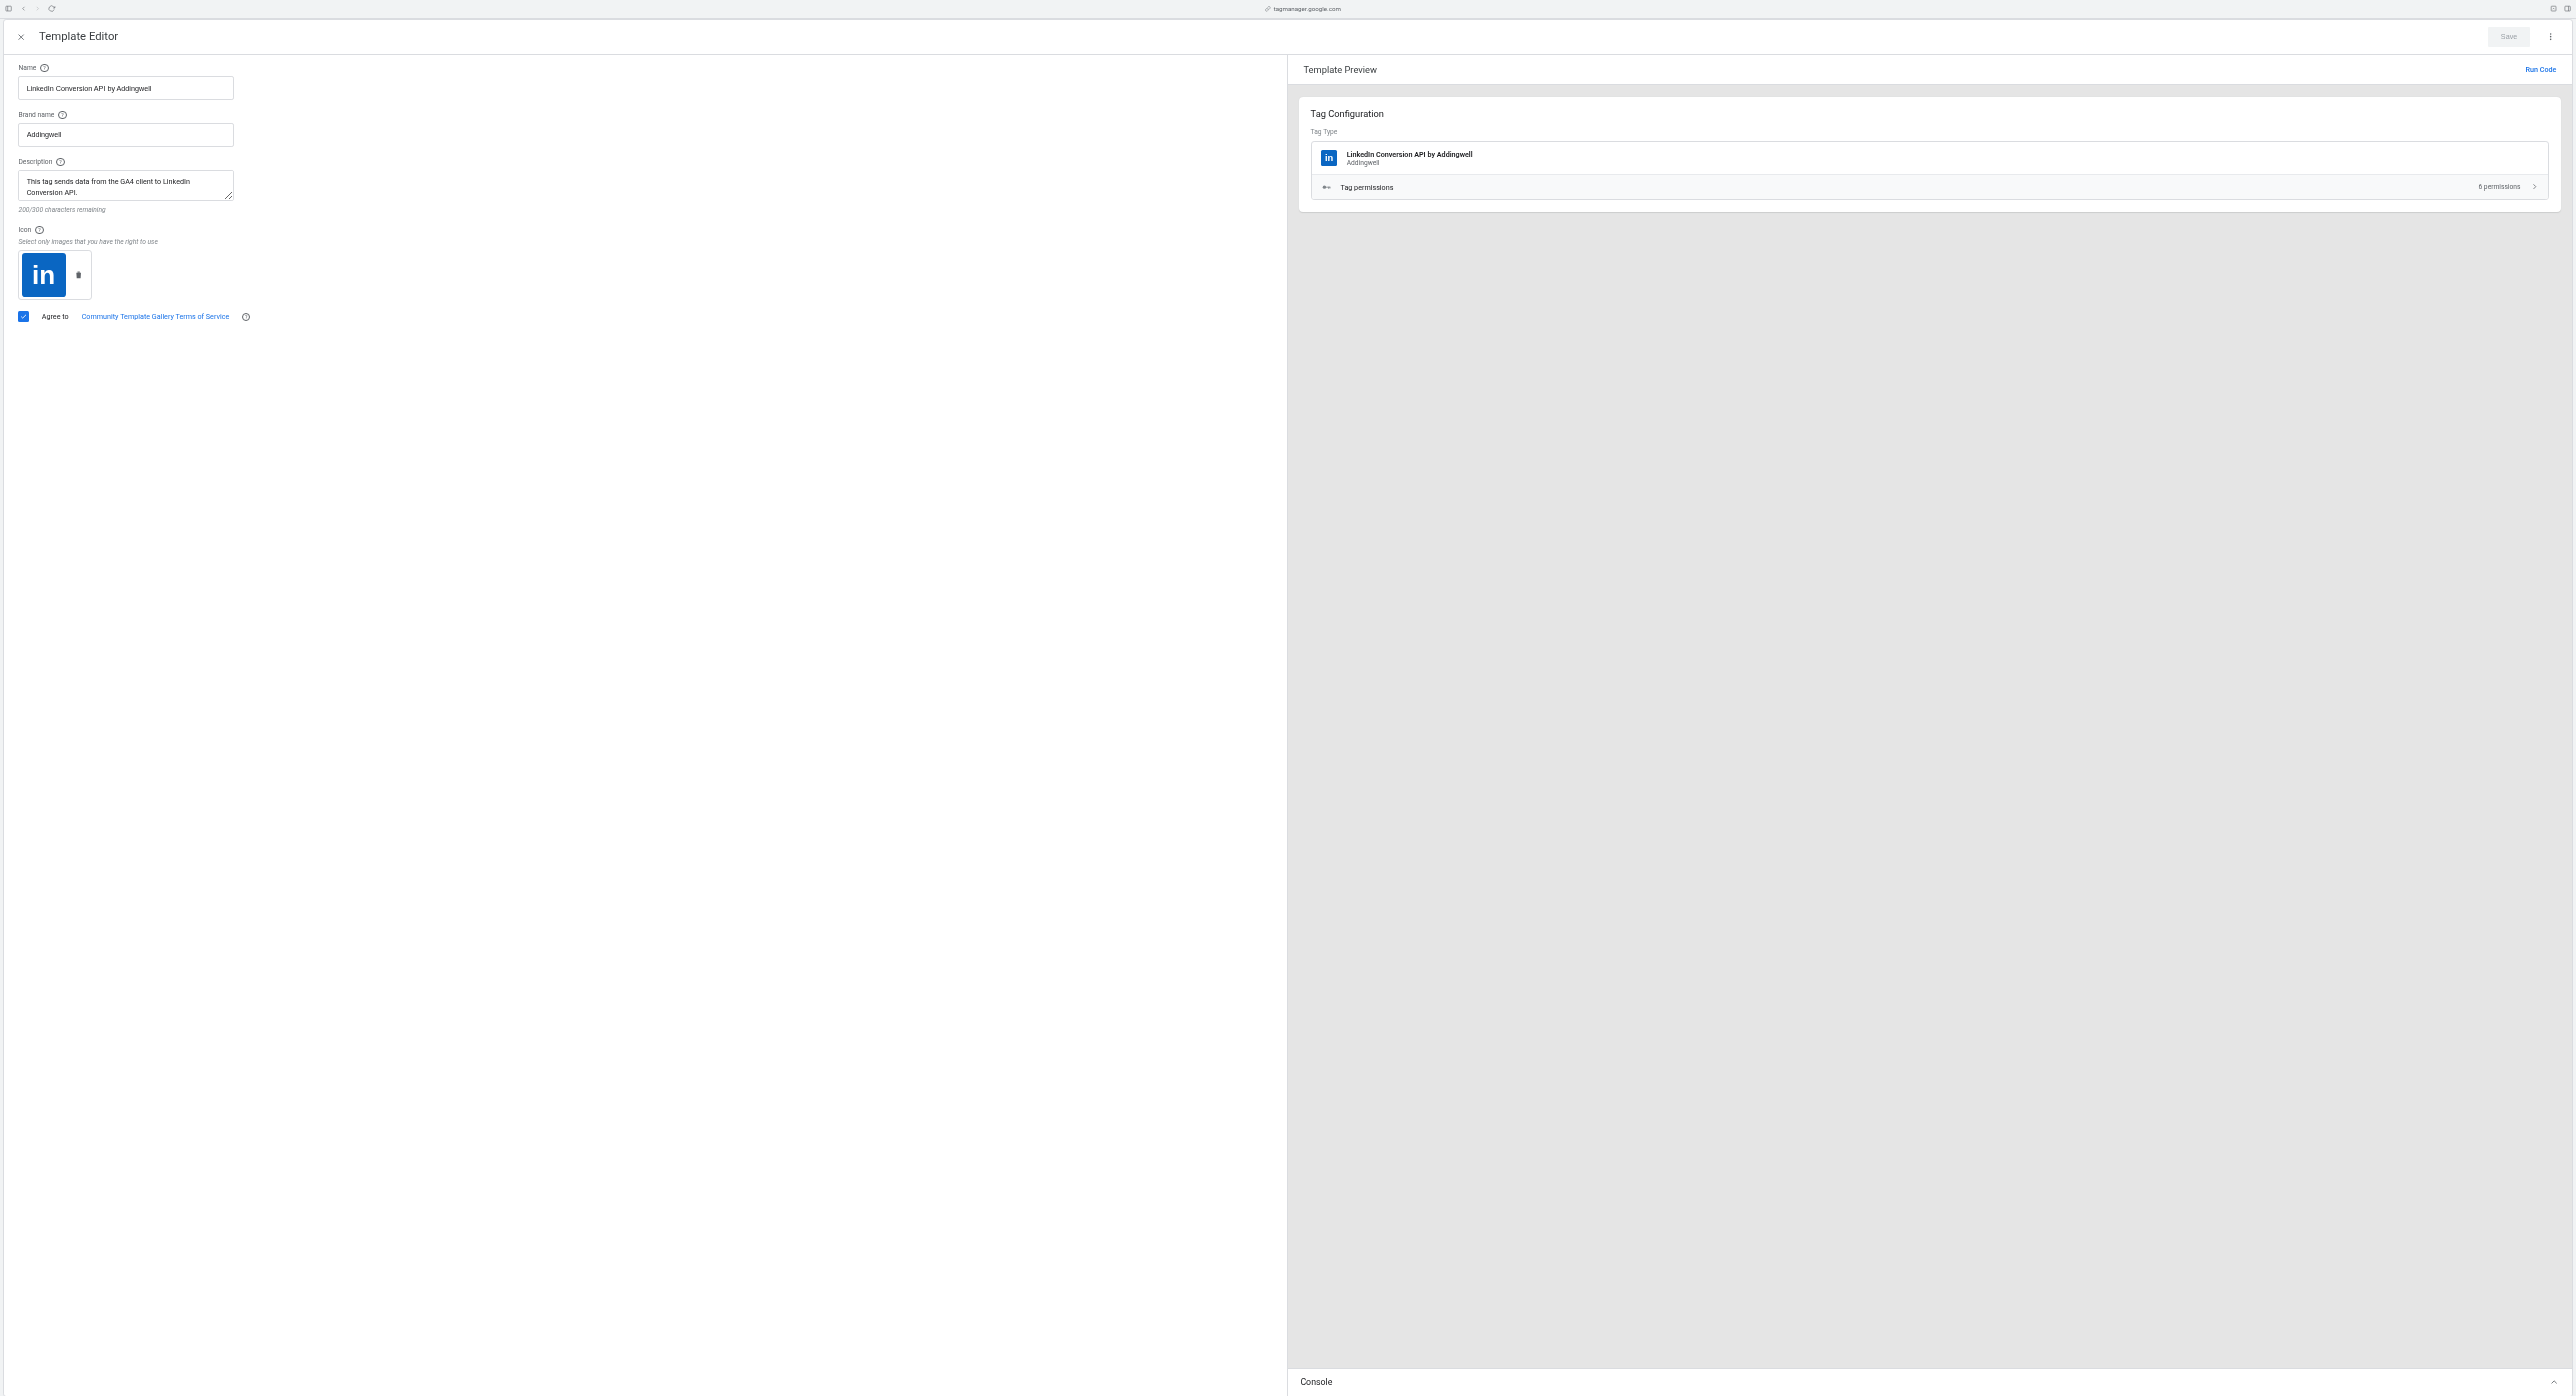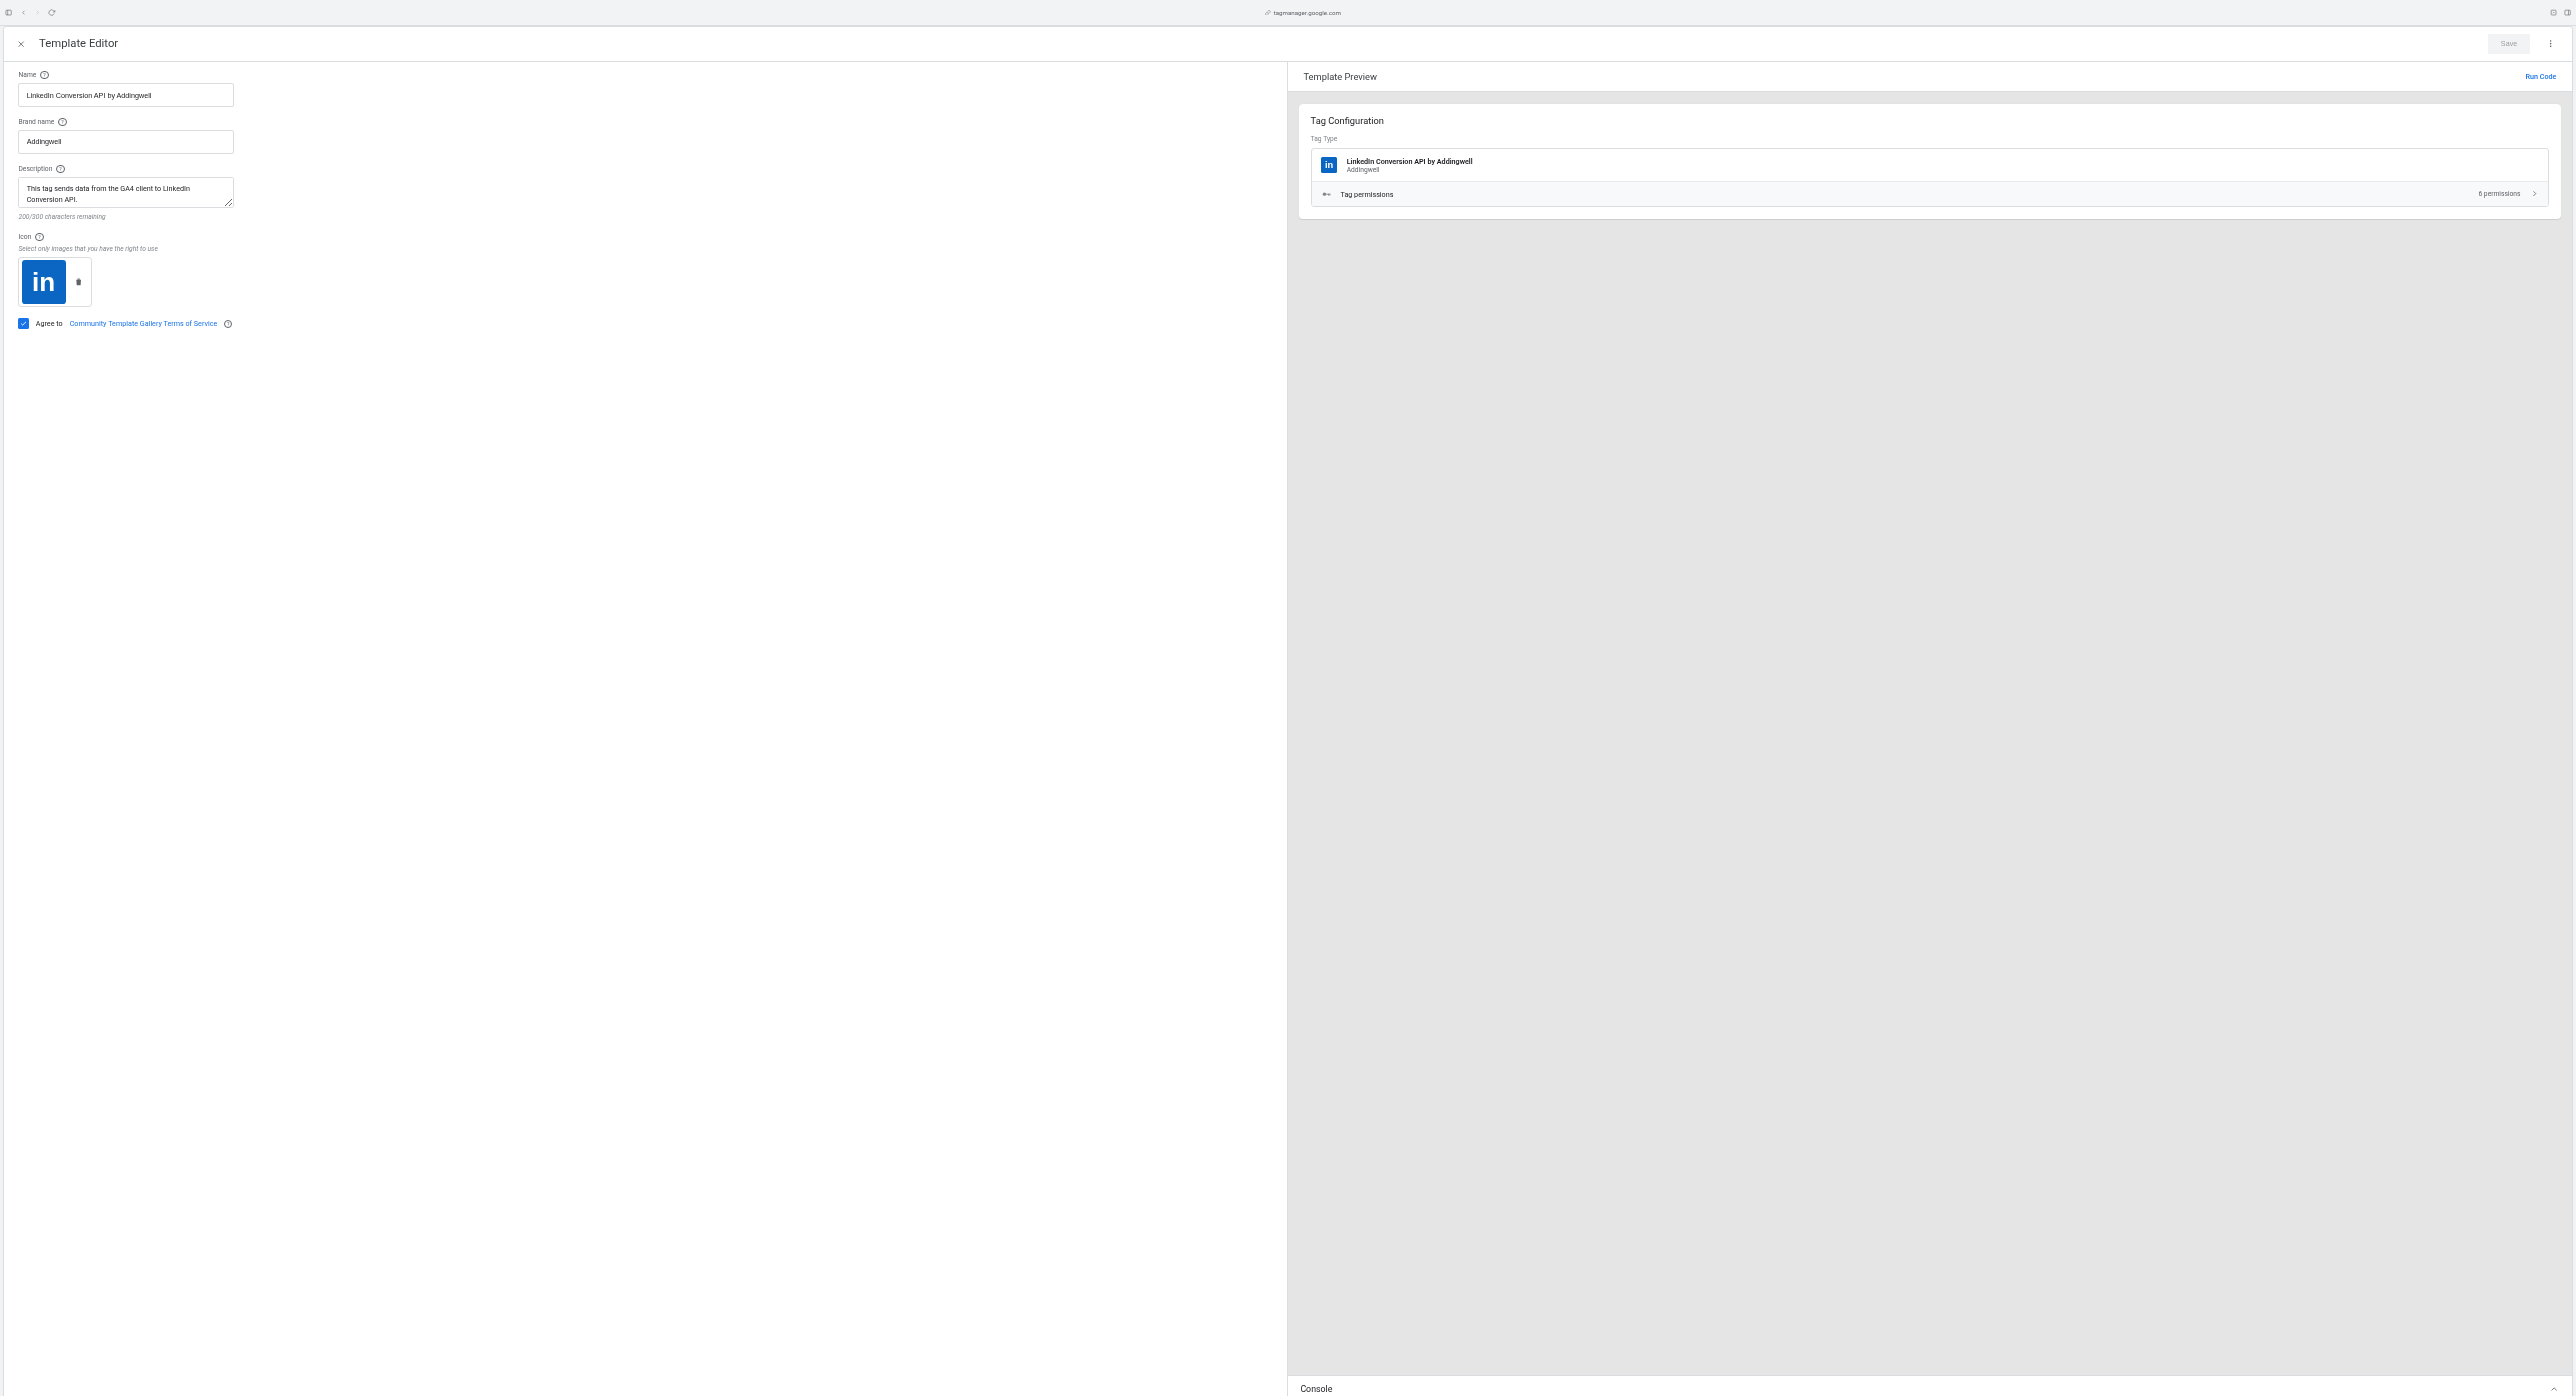--- a/index.html
+++ b/index.html
@@ -5,21 +5,21 @@
     * { box-sizing: border-box; margin: 0; padding: 0; }
     body {
       font-family: Roboto, Arial, sans-serif;
       background: #f1f3f4;
       height: 100vh;
       overflow: hidden;
       font-size: 7.2px;
       color: #202124;
     }
     .browser-chrome {
-      height: 26px;
+      height: 19px;
       background: #f1f3f4;
       display: flex;
       align-items: center;
       padding: 0 5.2px;
       border-bottom: 0.5px solid #dadce0;
       gap: 5.2px;
     }
     .browser-chrome .nav-icons {
       display: flex;
       gap: 7.2px;
@@ -86,21 +86,21 @@
     .icon-preview {
       width: 44px; height:44px;
       border-radius:3.1px;
       background:#0a66c2;
       display:flex; align-items:center; justify-content:center;
       color:#fff; font-weight:700; font-size:26px;
       font-family: Arial, sans-serif;
     }
     .icon-wrap{ display:flex; align-items:center; border:0.5px solid #dadce0; border-radius:3.1px; padding:2.1px; gap:3.1px;}
     .trash-btn { width:20.6px; height:20.6px; display:flex; align-items:center; justify-content:center; color:#5f6368; cursor:pointer;}
-    .checkbox-row { display:flex; align-items:center; gap:7px; margin-top:9.3px;}
+    .checkbox-row { display:flex; align-items:center; gap:13px; margin-top:9.3px;}
     .checkbox {
       width: 10.3px; height:10.3px; border-radius:1.5px; background:#1a73e8;
       display:flex; align-items:center; justify-content:center; color:#fff; cursor:pointer;
     }
     .link { color:#1a73e8; cursor:pointer; }
     .preview-header {
       background:#fff; display:flex; align-items:center; justify-content:space-between;
       padding: 9.3px 15.5px; border-bottom:0.5px solid #dadce0;
     }
     .preview-title { font-size:9.3px; color:#3c4043;}

